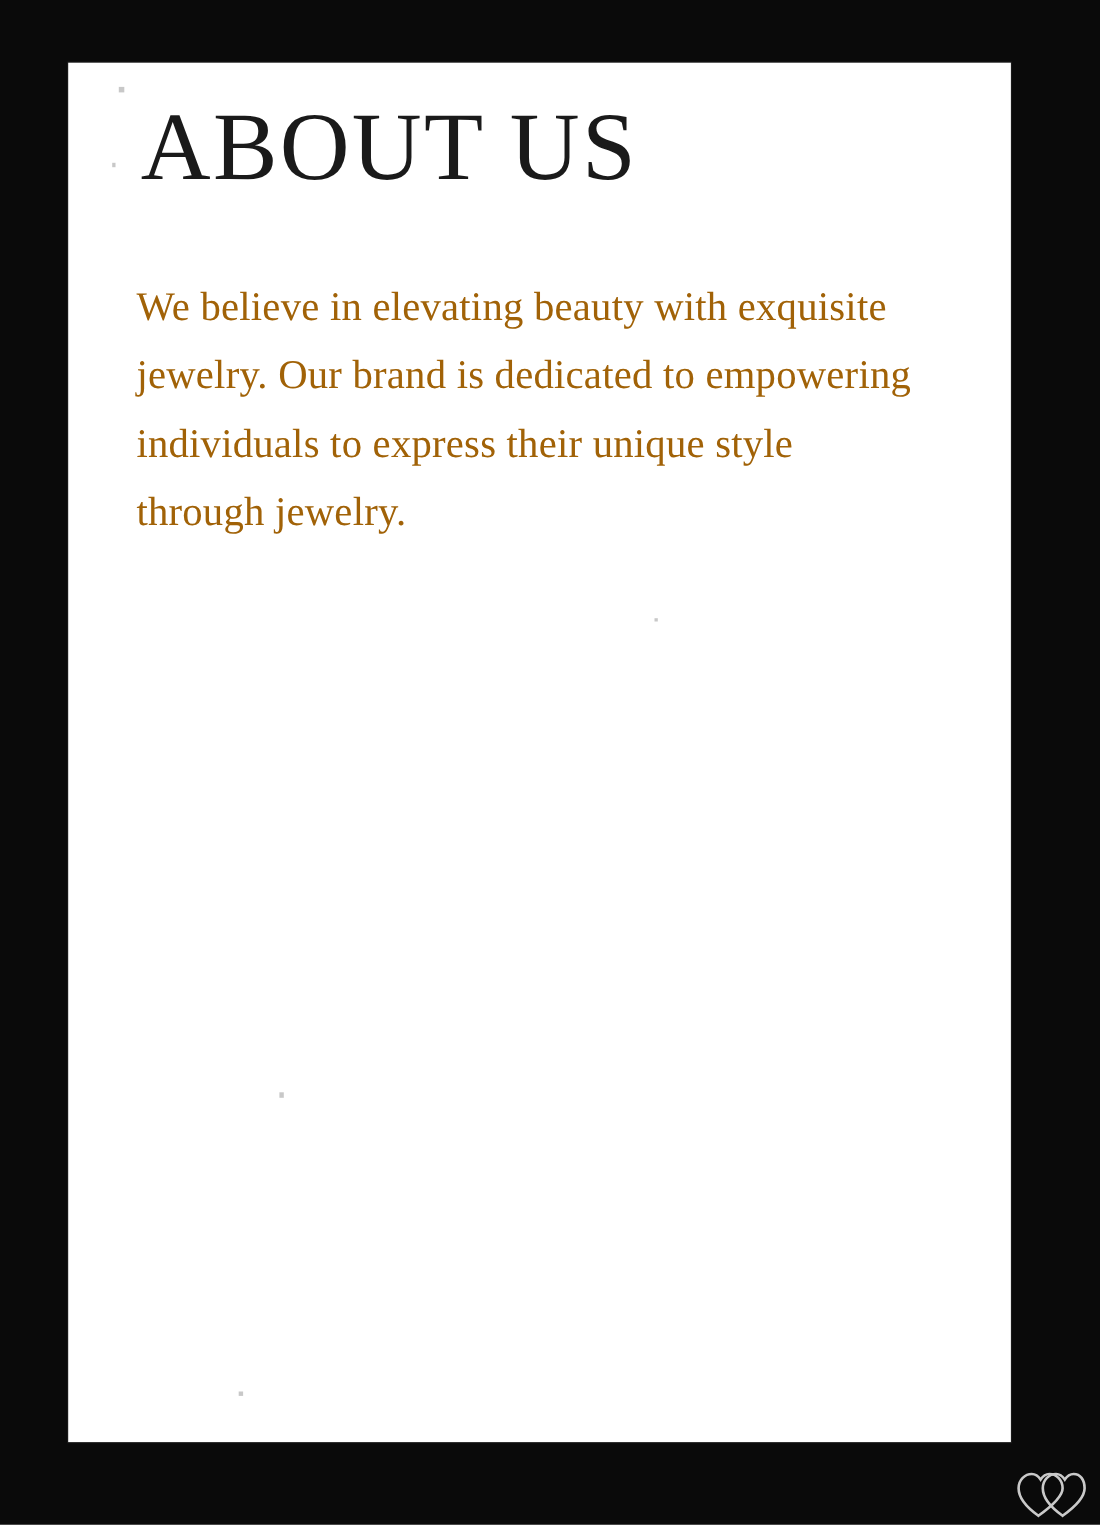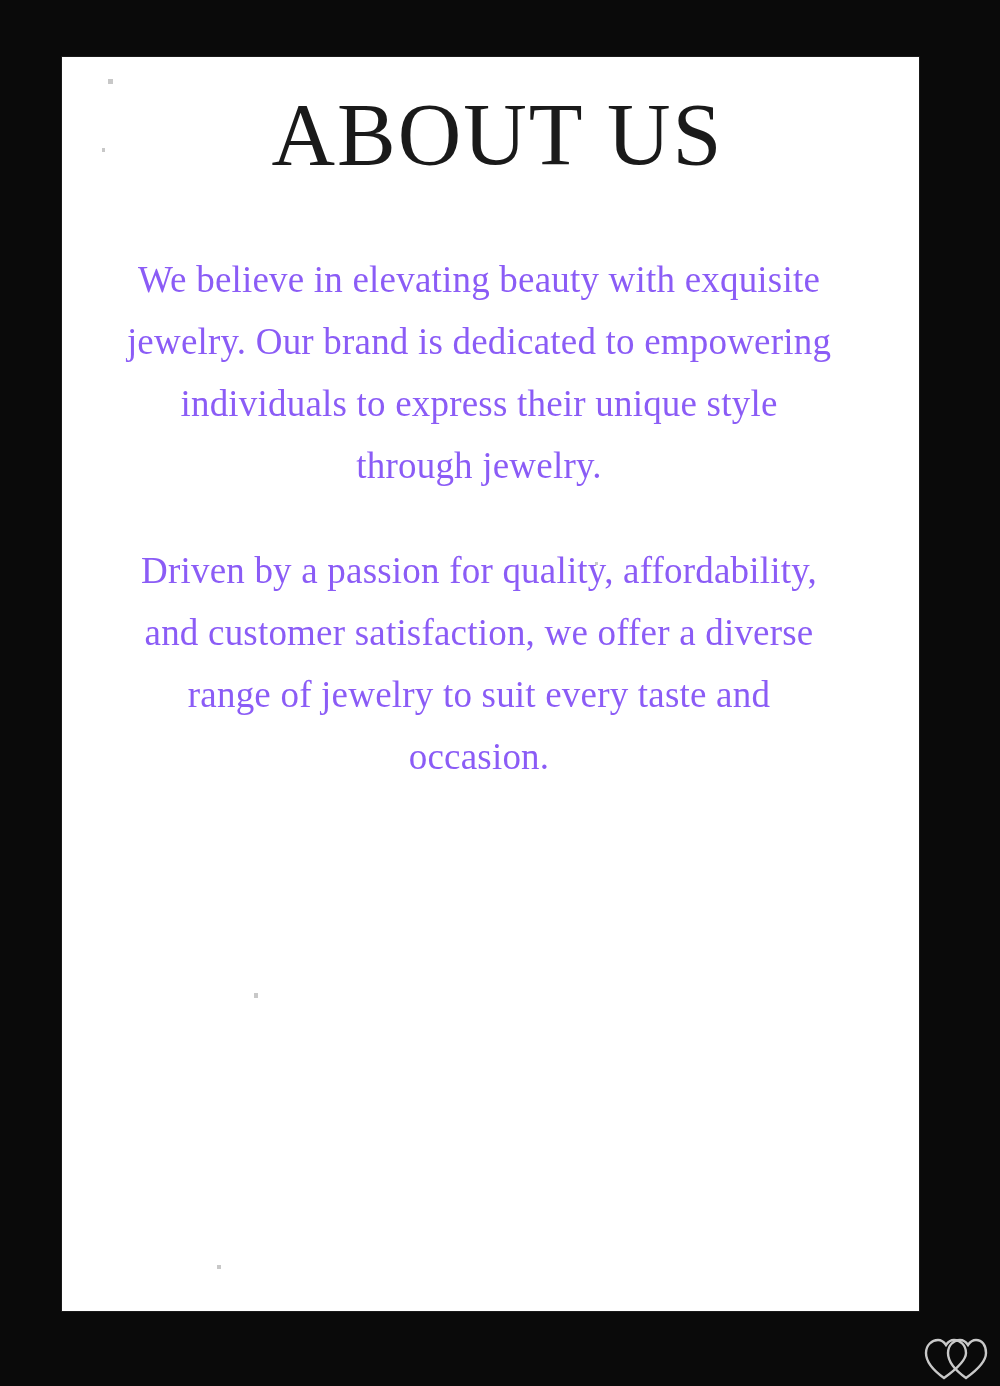--- a/index.html
+++ b/index.html
@@ -30,40 +30,39 @@
     box-shadow: 0 0 0 1px #1a1a1a;
   }
   .card-inner {
     position: absolute;
     left: 0;
     top: 0;
     right: 0;
     bottom: 0;
     padding: 34px 52px 0 62px;
     box-sizing: border-box;
-    text-align: center;
   }
   .title {
     font-family: "Liberation Serif", serif;
     font-size: 88px;
     line-height: 1.0;
     letter-spacing: 2px;
     color: #1a1a1a;
     font-weight: 400;
     margin: 0 0 0 4px;
     white-space: nowrap;
   }
   .body-block {
     margin-top: 70px;
   }
   .para {
     font-family: "Liberation Serif", serif;
     font-size: 37px;
     line-height: 1.68;
-    color: #8b5cf6;
+    color: #a16207;
     margin: 0 0 42px 0;
     max-width: 710px;
     letter-spacing: 0.2px;
   }
   .para:last-child {
     margin-bottom: 0;
   }
   
   .speck {
     position: absolute;
@@ -92,21 +91,20 @@
 
 <div class="page">
 
   <div class="card">
     <div class="card-inner">
 
       <h1 class="title">ABOUT US</h1>
 
       <div class="body-block">
         <p class="para">We believe in elevating beauty with exquisite jewelry. Our brand is dedicated to empowering individuals to express their unique style through jewelry.</p>
-        <p class="para">Driven by a passion for quality, affordability, and customer satisfaction, we offer a diverse range of jewelry to suit every taste and occasion.</p>
       </div>
 
       <span class="speck s1"></span>
       <span class="speck s2"></span>
       <span class="speck s3"></span>
       <span class="speck s4"></span>
       <span class="speck s5"></span>
 
     </div>
   </div>

